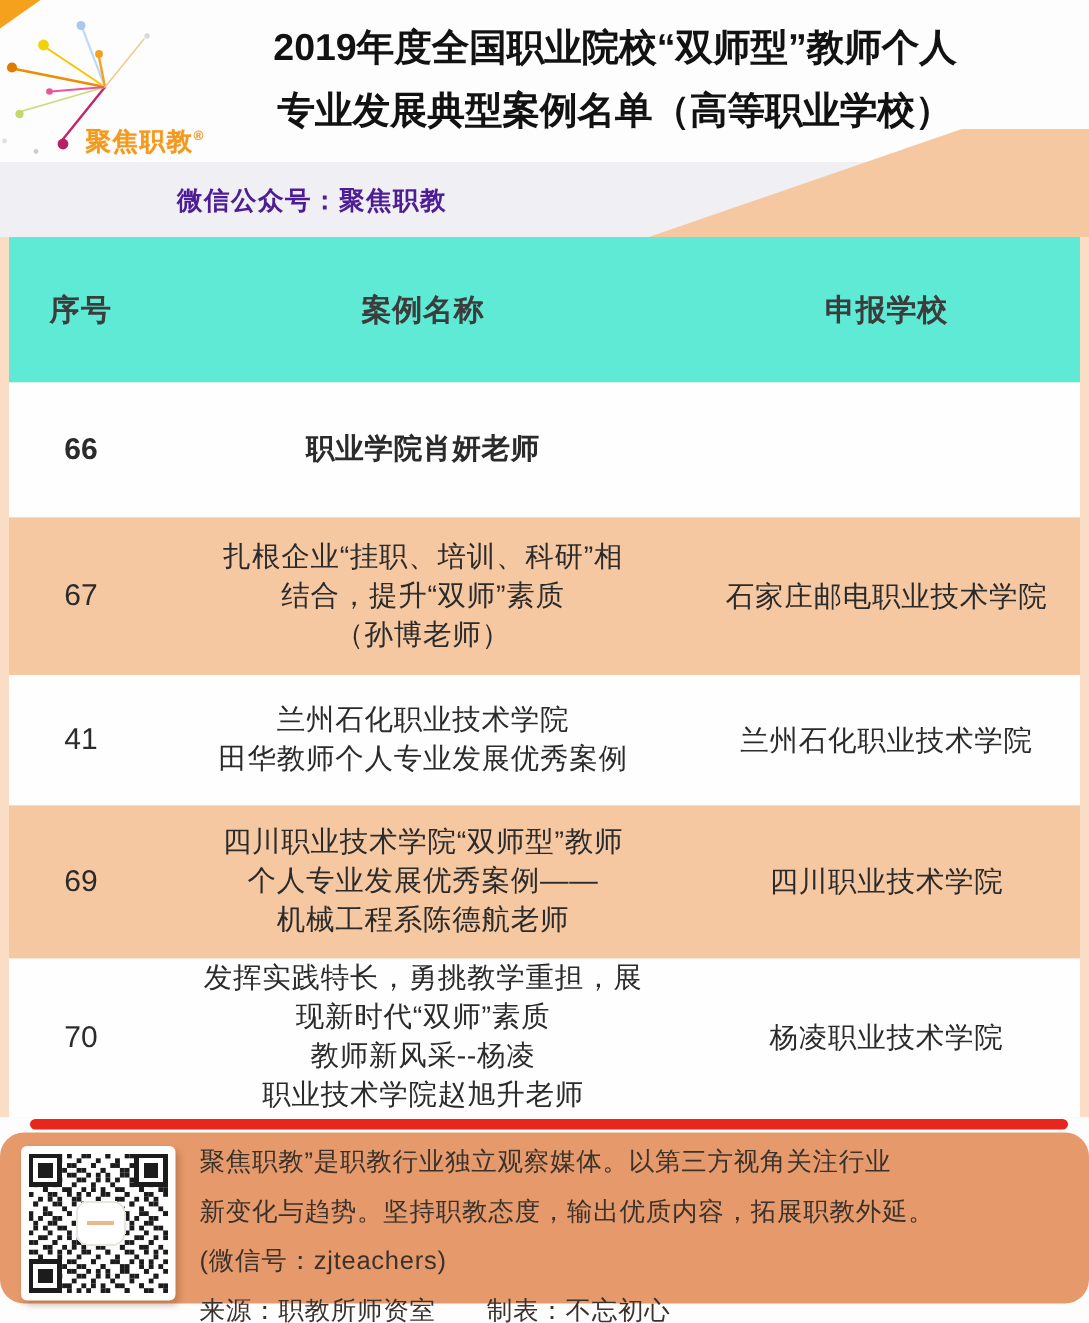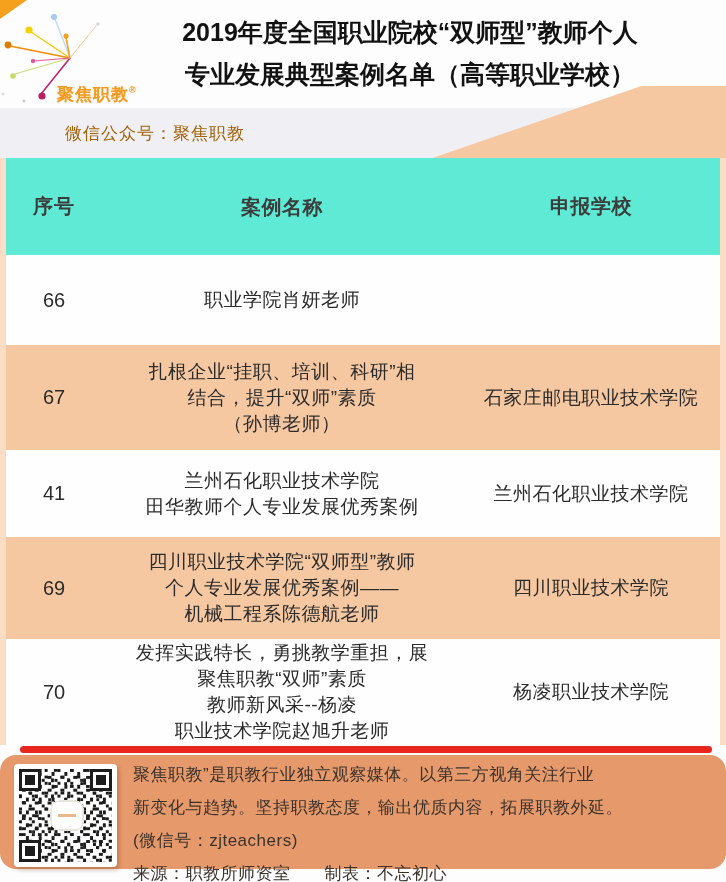--- a/index.html
+++ b/index.html
@@ -26,42 +26,42 @@
   .logo-reg { font-size:9px; vertical-align:super; }
   .title {
     position:absolute; left:100px; top:11px; width:620px; text-align:center;
     color:#121212; font-weight:700; font-size:25px; line-height:42px;
     letter-spacing:0px;
   }
   .wechat-bar {
     position:absolute; left:0; top:108px; width:726px; height:50px;
     background:#f0eff4; display:flex; align-items:center;
   }
-  .wechat-bar-label { color:#a16207; font-size:17px; letter-spacing:1px; padding-left:65px; }
+  .wechat-bar-label { color:#4c1d95; font-size:17px; letter-spacing:1px; padding-left:118px;font-weight:bold; }
   .peach-diagonal {
     position:absolute; left:400px; top:86px; width:326px; height:72px;
     background:#f6c8a2;
     clip-path:polygon(74% 0, 100% 0, 100% 100%, 10% 100%);
   }
 
   
   .table-wrap { width:726px; background:#fbdcc4; padding:0 6px; }
   .thead {
     height:97px; background:#5eead4; display:flex; align-items:center;
     font-weight:700; color:#3c3c3c; font-size:20px; letter-spacing:1px;justify-content:flex-end;
   }
   .trow {
     display:flex; align-items:center; background:#fefefe;
     color:#2b2b2b; font-size:19px;
   }
   .trow.shaded { background:#f6c8a2; }
   .col-no { width:96px; text-align:center; flex:0 0 auto; font-size:20px; }
   .col-case { width:360px; text-align:center; flex:0 0 auto; line-height:26px; letter-spacing:0.5px; }
   .col-school { flex:1 1 auto; text-align:center; letter-spacing:0.5px; }
-  .trow:nth-child(2) { height:90px; }
+  .trow:nth-child(2) { height:90px;font-weight:bold; }
   .trow:nth-child(3) { height:105px; }
   .trow:nth-child(4) { height:87px; }
   .trow:nth-child(5) { height:102px; }
   .trow:nth-child(6) { height:106px; }
 
   
   .red-line-zone { width:726px; height:10px; background:#fdfdfe; position:relative; }
   .red-line {
     position:absolute; left:20px; top:1px; width:692px; height:7px;
     background:#e7271d; border-radius:4px;
@@ -163,21 +163,21 @@
           <div>四川职业技术学院“双师型”教师</div>
           <div>个人专业发展优秀案例——</div>
           <div>机械工程系陈德航老师</div>
         </div>
         <div class="col-school">四川职业技术学院</div>
       </div>
       <div class="trow">
         <div class="col-no">70</div>
         <div class="col-case">
           <div>发挥实践特长，勇挑教学重担，展</div>
-          <div>聚焦职教“双师”素质</div>
+          <div>现新时代“双师”素质</div>
           <div>教师新风采--杨凌</div>
           <div>职业技术学院赵旭升老师</div>
         </div>
         <div class="col-school">杨凌职业技术学院</div>
       </div>
     </div>
 
   <div class="red-line-zone">
     <div class="red-line"></div>
   </div>

